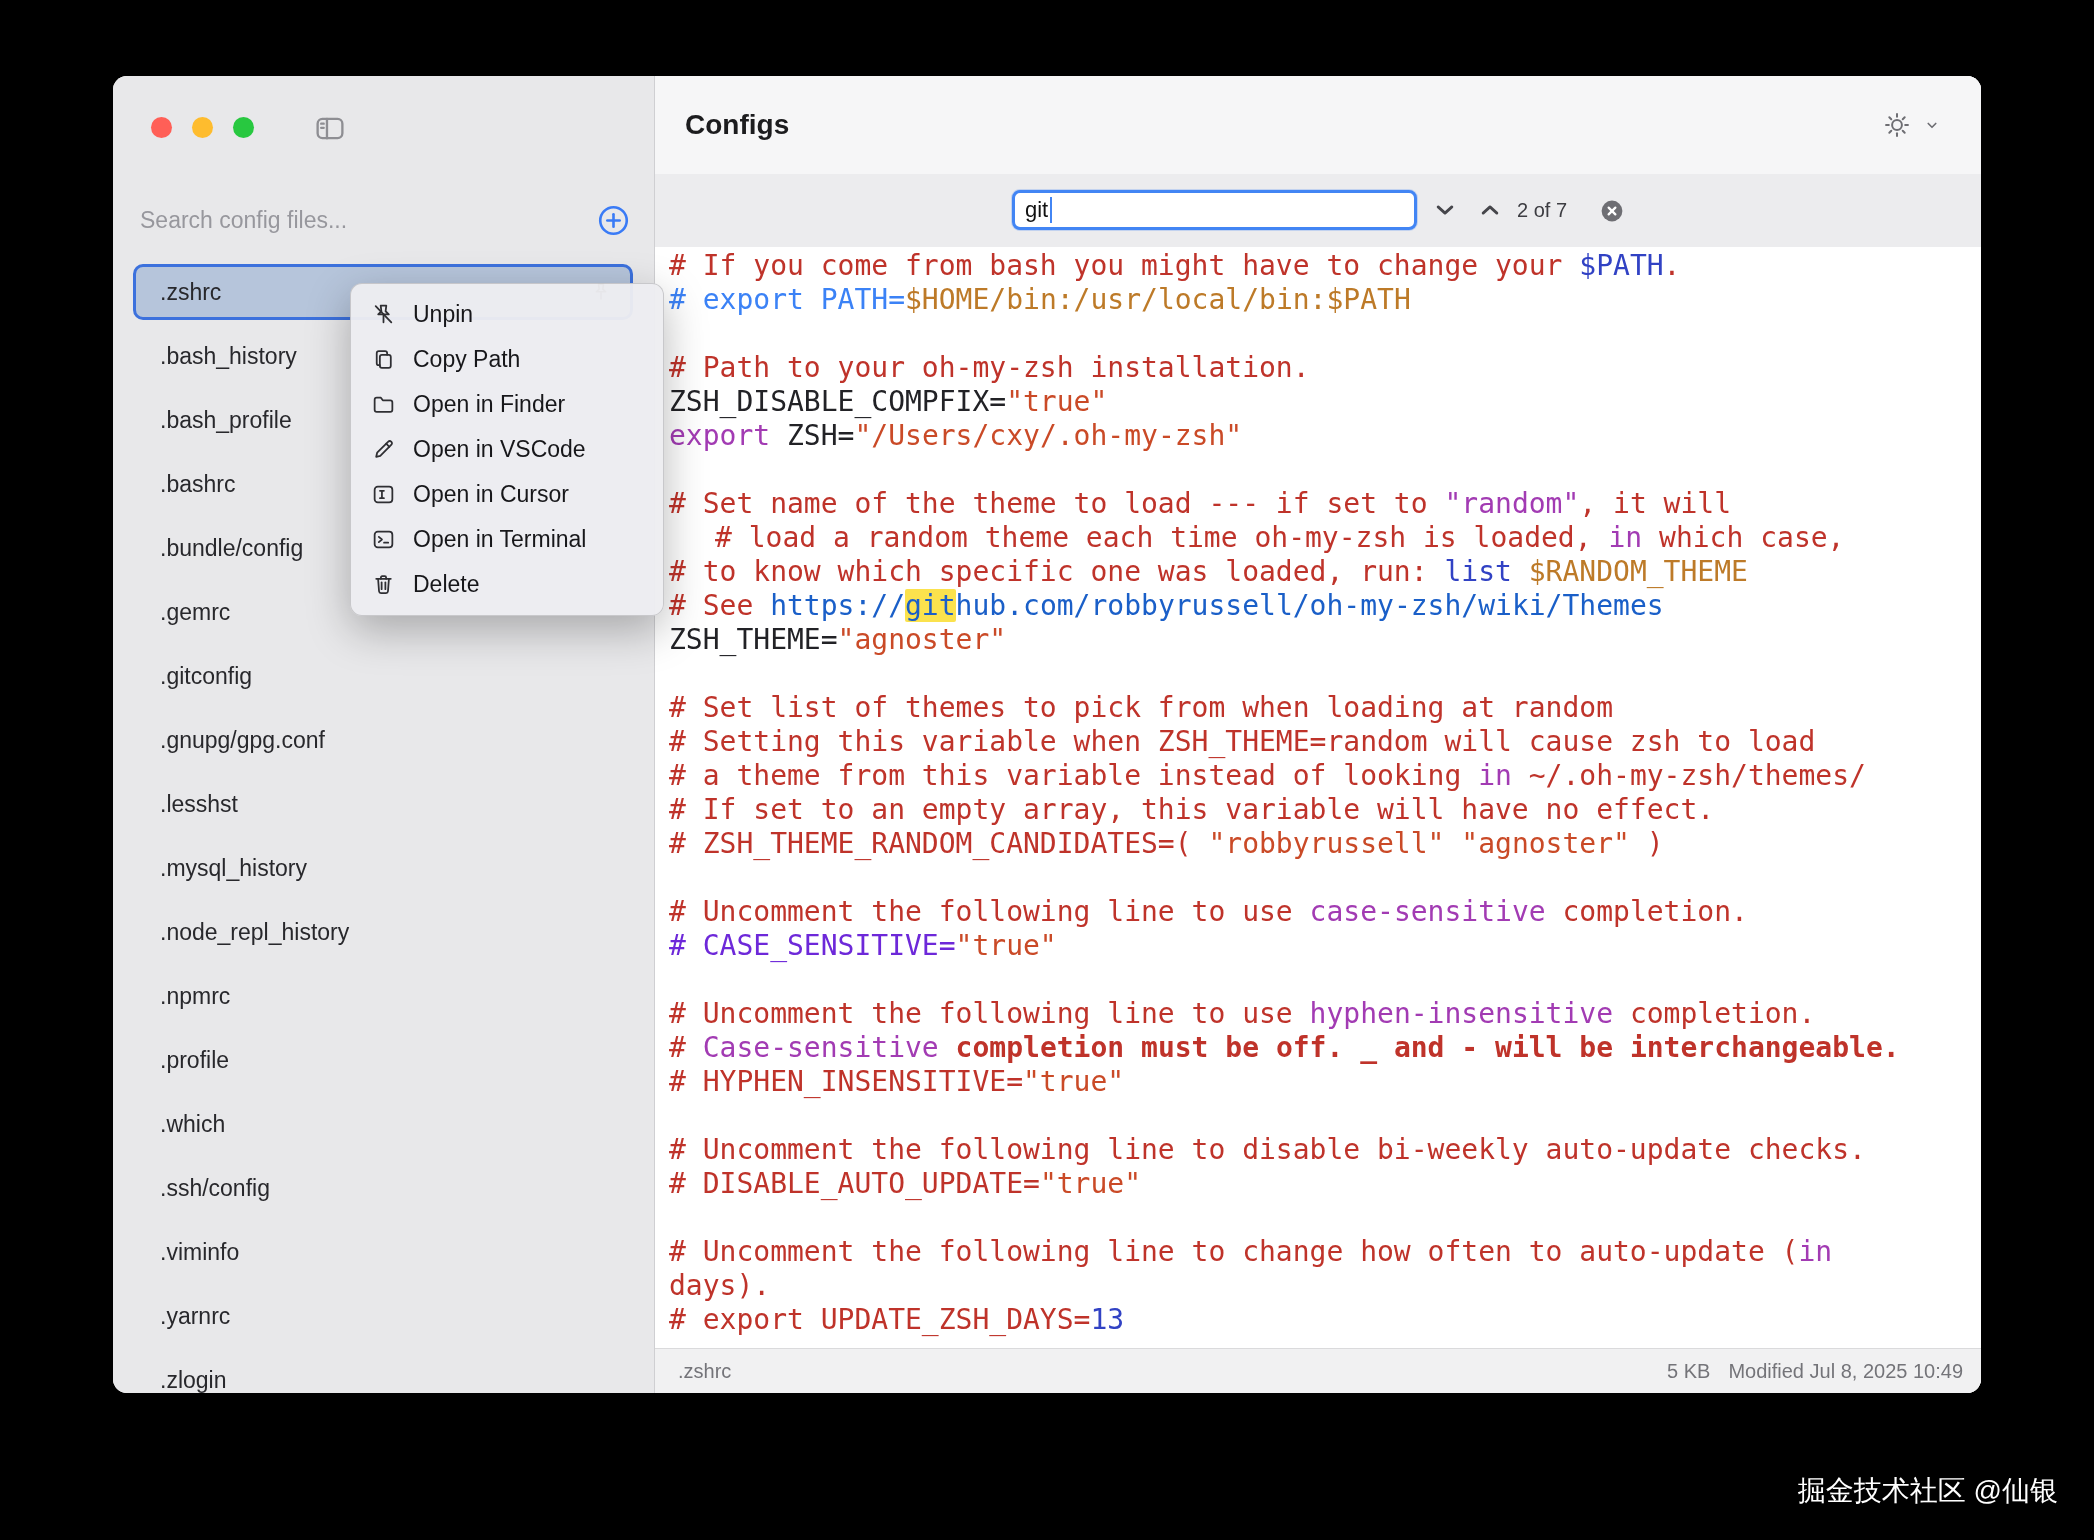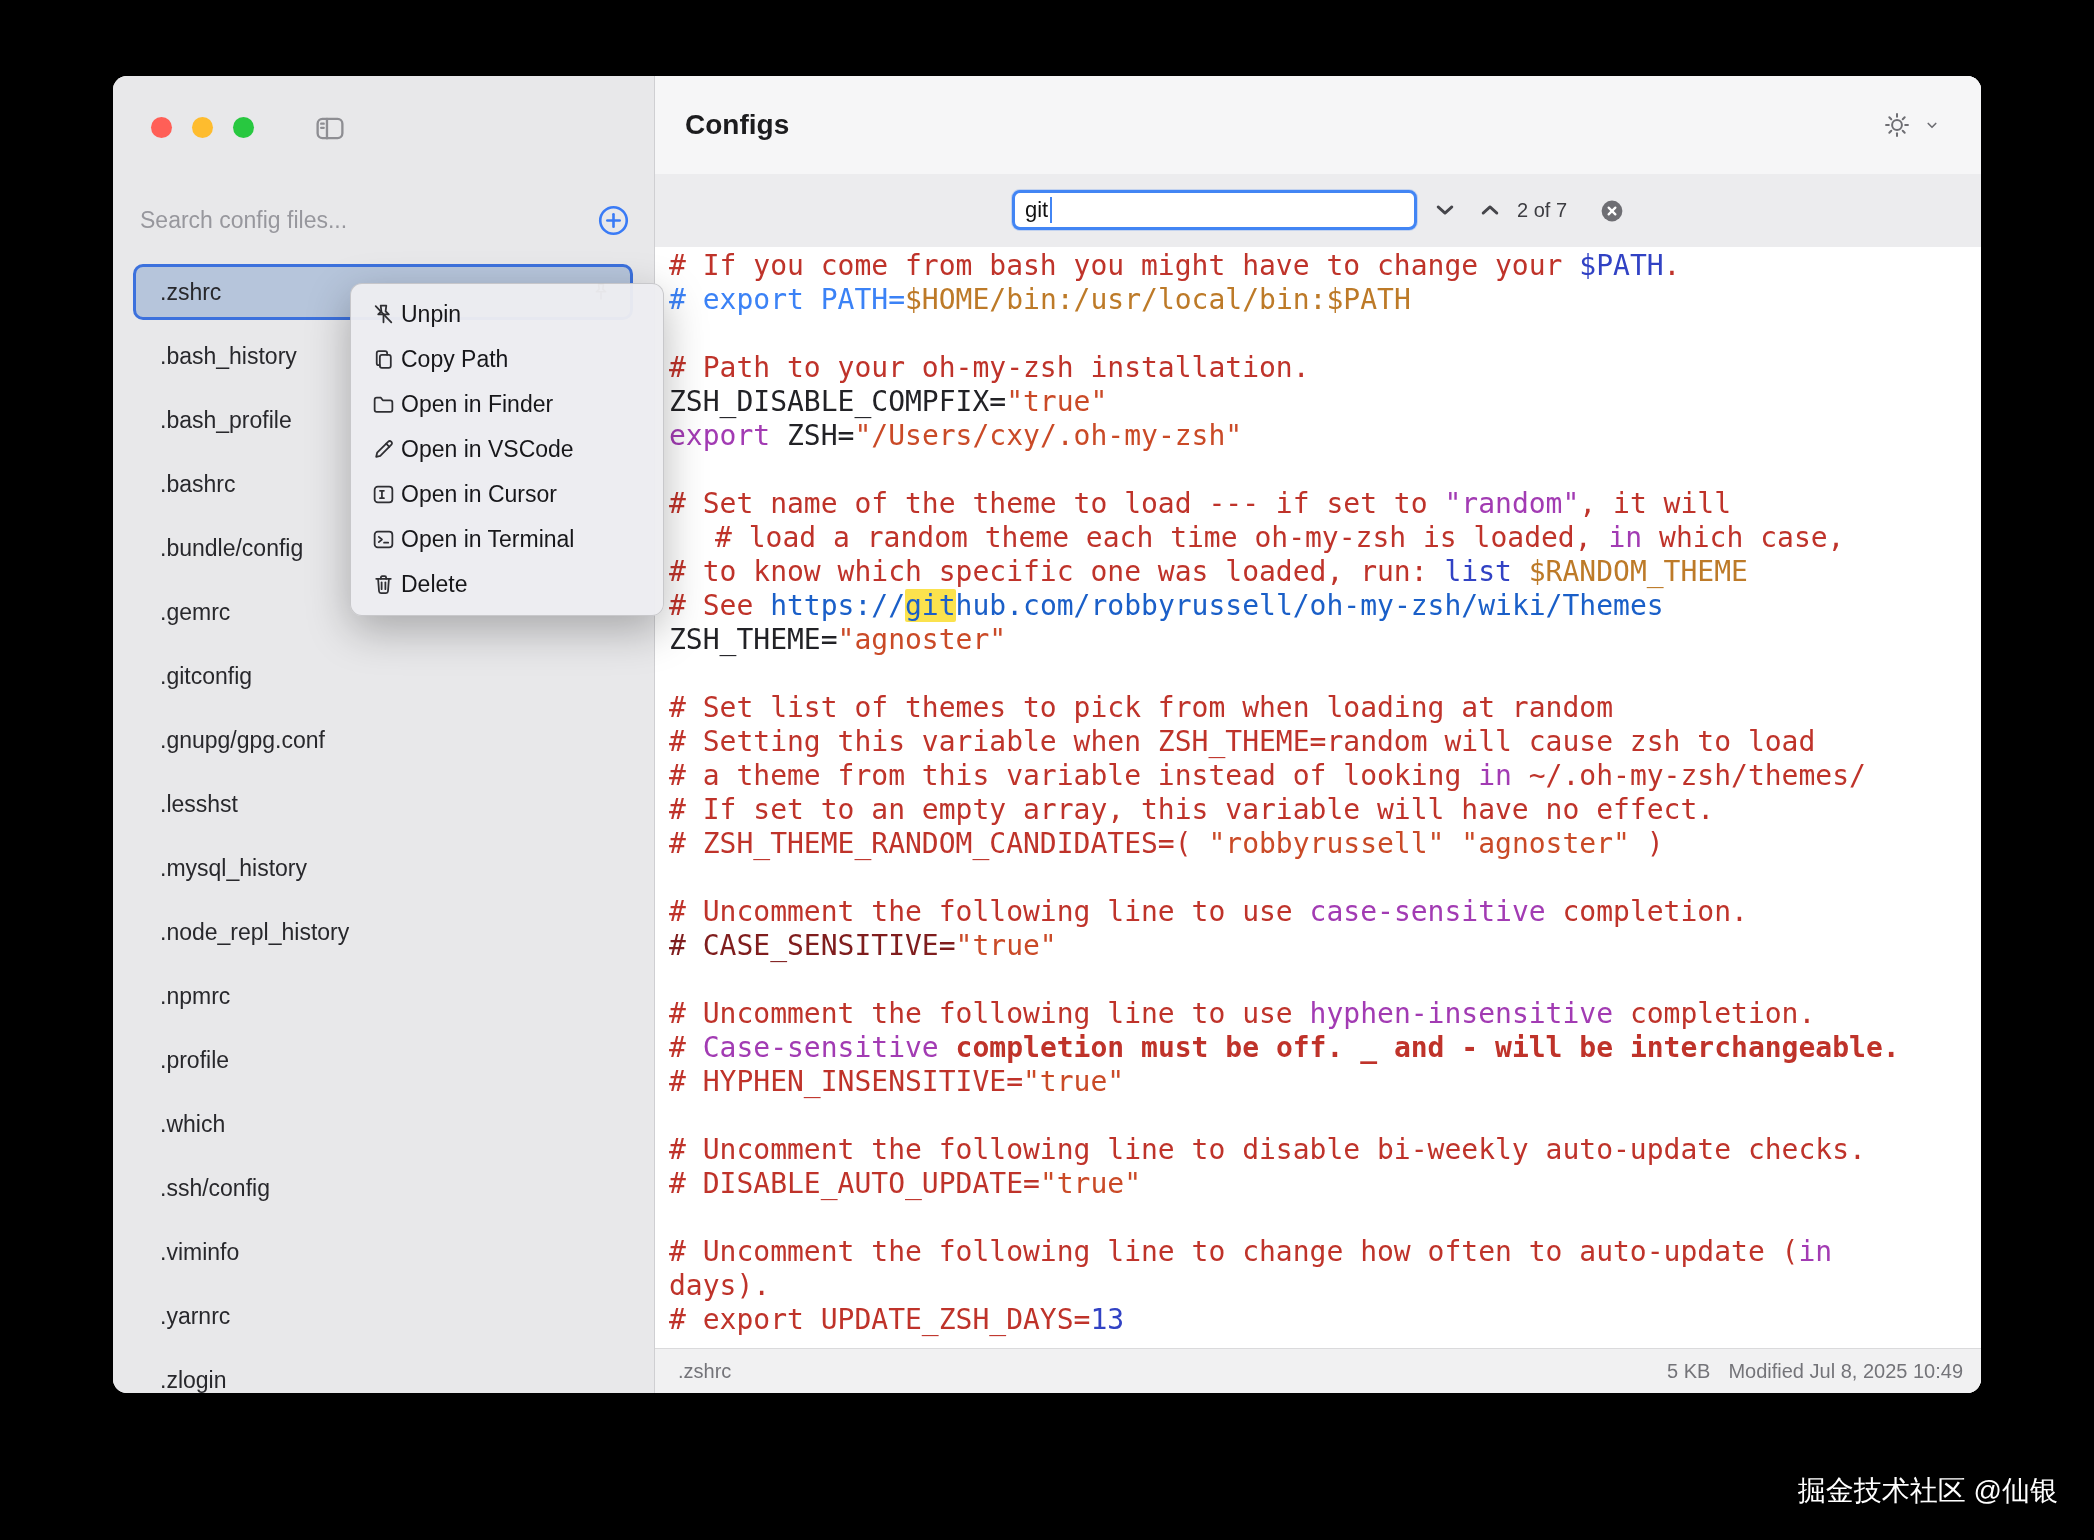--- a/index.html
+++ b/index.html
@@ -25,21 +25,21 @@
     padding:0 18px 0 24px;border:3px solid transparent;border-radius:10px;
     font-size:23px;color:#28282c;box-sizing:border-box;}
   .side-item .side-label{flex:1;}
   .side-item.selected{background:#b6c5db;border-color:#3c71dd;}
   .pin{width:22px;height:22px;color:#3f3f44;flex:none;}
 
   
   .context-menu{position:absolute;left:237px;top:207px;width:314px;padding:8px 0;
     background:rgba(237,237,240,.96);border:1px solid rgba(0,0,0,.16);border-radius:12px;
     box-shadow:0 14px 44px rgba(0,0,0,.28);z-index:30;box-sizing:border-box;}
-  .menu-item{height:45px;display:flex;align-items:center;gap:5px;padding:0 20px;
+  .menu-item{height:45px;display:flex;align-items:center;gap:17px;padding:0 20px;
     font-size:23px;color:#17171a;}
   .menu-ic{width:25px;height:25px;color:#2f2f33;flex:none;}
 
   
   .main{position:absolute;left:542px;top:0;right:0;bottom:0;background:#fff;}
   .header{position:absolute;left:0;top:0;right:0;height:98px;background:#f6f6f7;
     border-bottom:1px solid #e3e3e5;}
   .title{position:absolute;left:30px;top:0;line-height:98px;font-size:28px;font-weight:700;color:#1c1c1e;}
   .header-right{position:absolute;right:40px;top:0;height:98px;display:flex;align-items:center;gap:12px;color:#6e6e73;}
   .sun{width:28px;height:28px;}
@@ -231,21 +231,21 @@
             <div class="code-line"><span style="color: rgb(191, 51, 42);"># See </span><span style="color: rgb(26, 95, 200);">https://</span><span class="match" style="color: rgb(26, 95, 200);">git</span><span style="color: rgb(26, 95, 200);">hub.com/robbyrussell/oh-my-zsh/wiki/Themes</span></div>
             <div class="code-line"><span style="color: rgb(34, 34, 38);">ZSH_THEME=</span><span style="color: rgb(202, 74, 39);">"agnoster"</span></div>
             <div class="code-line">&nbsp;</div>
             <div class="code-line"><span style="color: rgb(191, 51, 42);"># Set list of themes to pick from when loading at random</span></div>
             <div class="code-line"><span style="color: rgb(191, 51, 42);"># Setting this variable when ZSH_THEME=random will cause zsh to load</span></div>
             <div class="code-line"><span style="color: rgb(191, 51, 42);"># a theme from this variable instead of looking </span><span style="color: rgb(162, 59, 179);">in</span><span style="color: rgb(191, 51, 42);"> ~/.oh-my-zsh/themes/</span></div>
             <div class="code-line"><span style="color: rgb(191, 51, 42);"># If set to an empty array, this variable will have no effect.</span></div>
             <div class="code-line"><span style="color: rgb(191, 51, 42);"># ZSH_THEME_RANDOM_CANDIDATES=( </span><span style="color: rgb(202, 74, 39);">"robbyrussell"</span><span style="color: rgb(191, 51, 42);"> </span><span style="color: rgb(202, 74, 39);">"agnoster"</span><span style="color: rgb(191, 51, 42);"> )</span></div>
             <div class="code-line">&nbsp;</div>
             <div class="code-line"><span style="color: rgb(191, 51, 42);"># Uncomment the following line to use </span><span style="color: rgb(162, 59, 179);">case-sensitive</span><span style="color: rgb(191, 51, 42);"> completion.</span></div>
-            <div class="code-line"><span style="color: #7f1d1d;"># CASE_SENSITIVE=</span><span style="color: rgb(202, 74, 39);">"true"</span></div>
+            <div class="code-line"><span style="color: #6d28d9;"># CASE_SENSITIVE=</span><span style="color: rgb(202, 74, 39);">"true"</span></div>
             <div class="code-line">&nbsp;</div>
             <div class="code-line"><span style="color: rgb(191, 51, 42);"># Uncomment the following line to use </span><span style="color: rgb(162, 59, 179);">hyphen-insensitive</span><span style="color: rgb(191, 51, 42);"> completion.</span></div>
             <div class="code-line"><span style="color: rgb(191, 51, 42);"># </span><span style="color: rgb(162, 59, 179);">Case-sensitive</span><span style="color: rgb(191, 51, 42); font-weight: bold;"> completion must be off. _ and - will be interchangeable.</span></div>
             <div class="code-line"><span style="color: rgb(191, 51, 42);"># HYPHEN_INSENSITIVE=</span><span style="color: rgb(202, 74, 39);">"true"</span></div>
             <div class="code-line">&nbsp;</div>
             <div class="code-line"><span style="color: rgb(191, 51, 42);"># Uncomment the following line to disable bi-weekly auto-update checks.</span></div>
             <div class="code-line"><span style="color: rgb(191, 51, 42);"># DISABLE_AUTO_UPDATE=</span><span style="color: rgb(202, 74, 39);">"true"</span></div>
             <div class="code-line">&nbsp;</div>
             <div class="code-line"><span style="color: rgb(191, 51, 42);"># Uncomment the following line to change how often to auto-update (</span><span style="color: rgb(162, 59, 179);">in</span></div>
             <div class="code-line"><span style="color: rgb(191, 51, 42);">days).</span></div>

